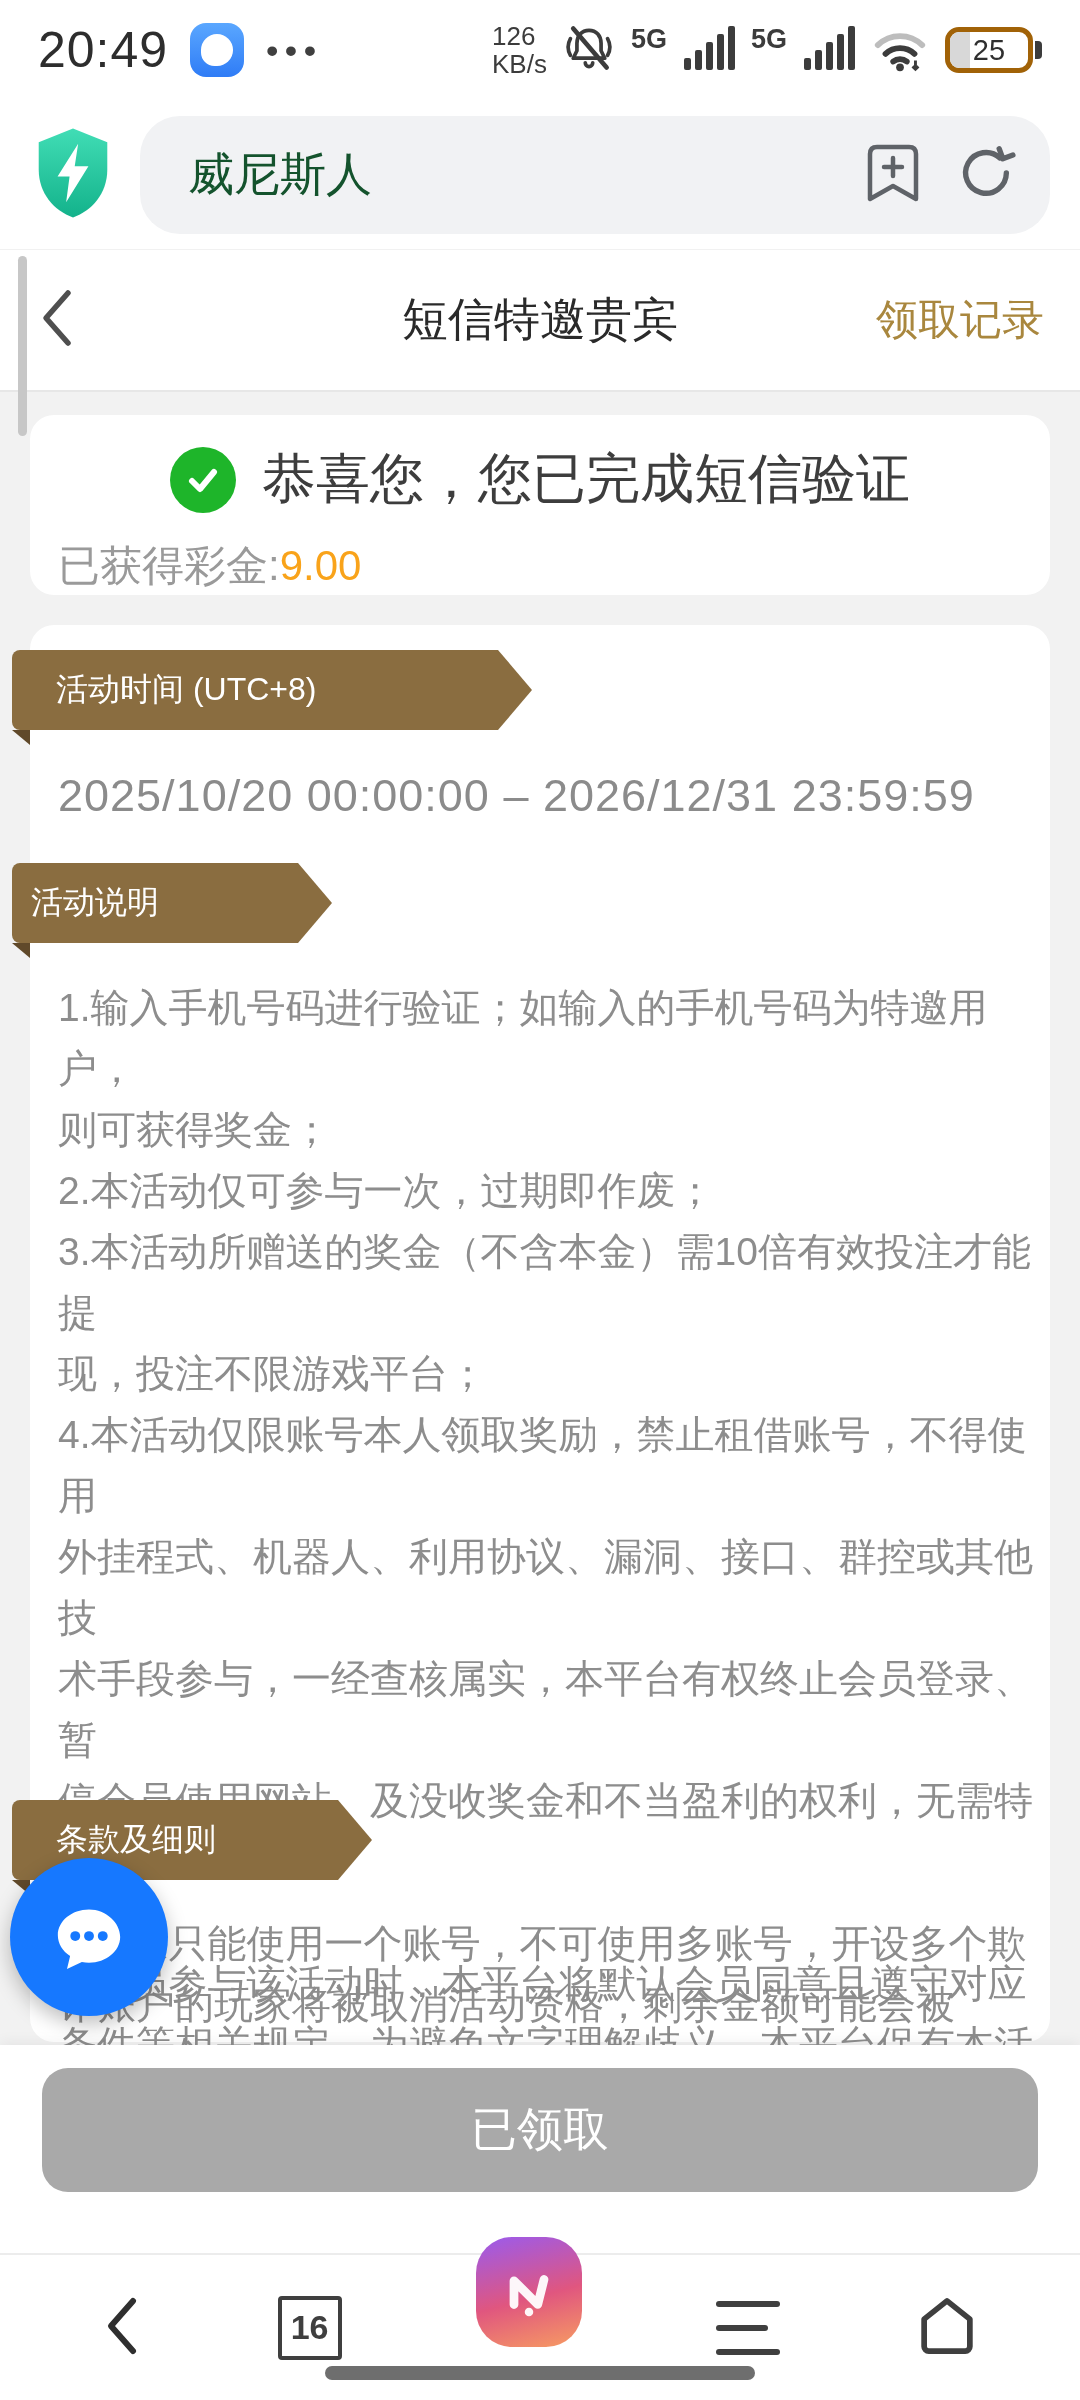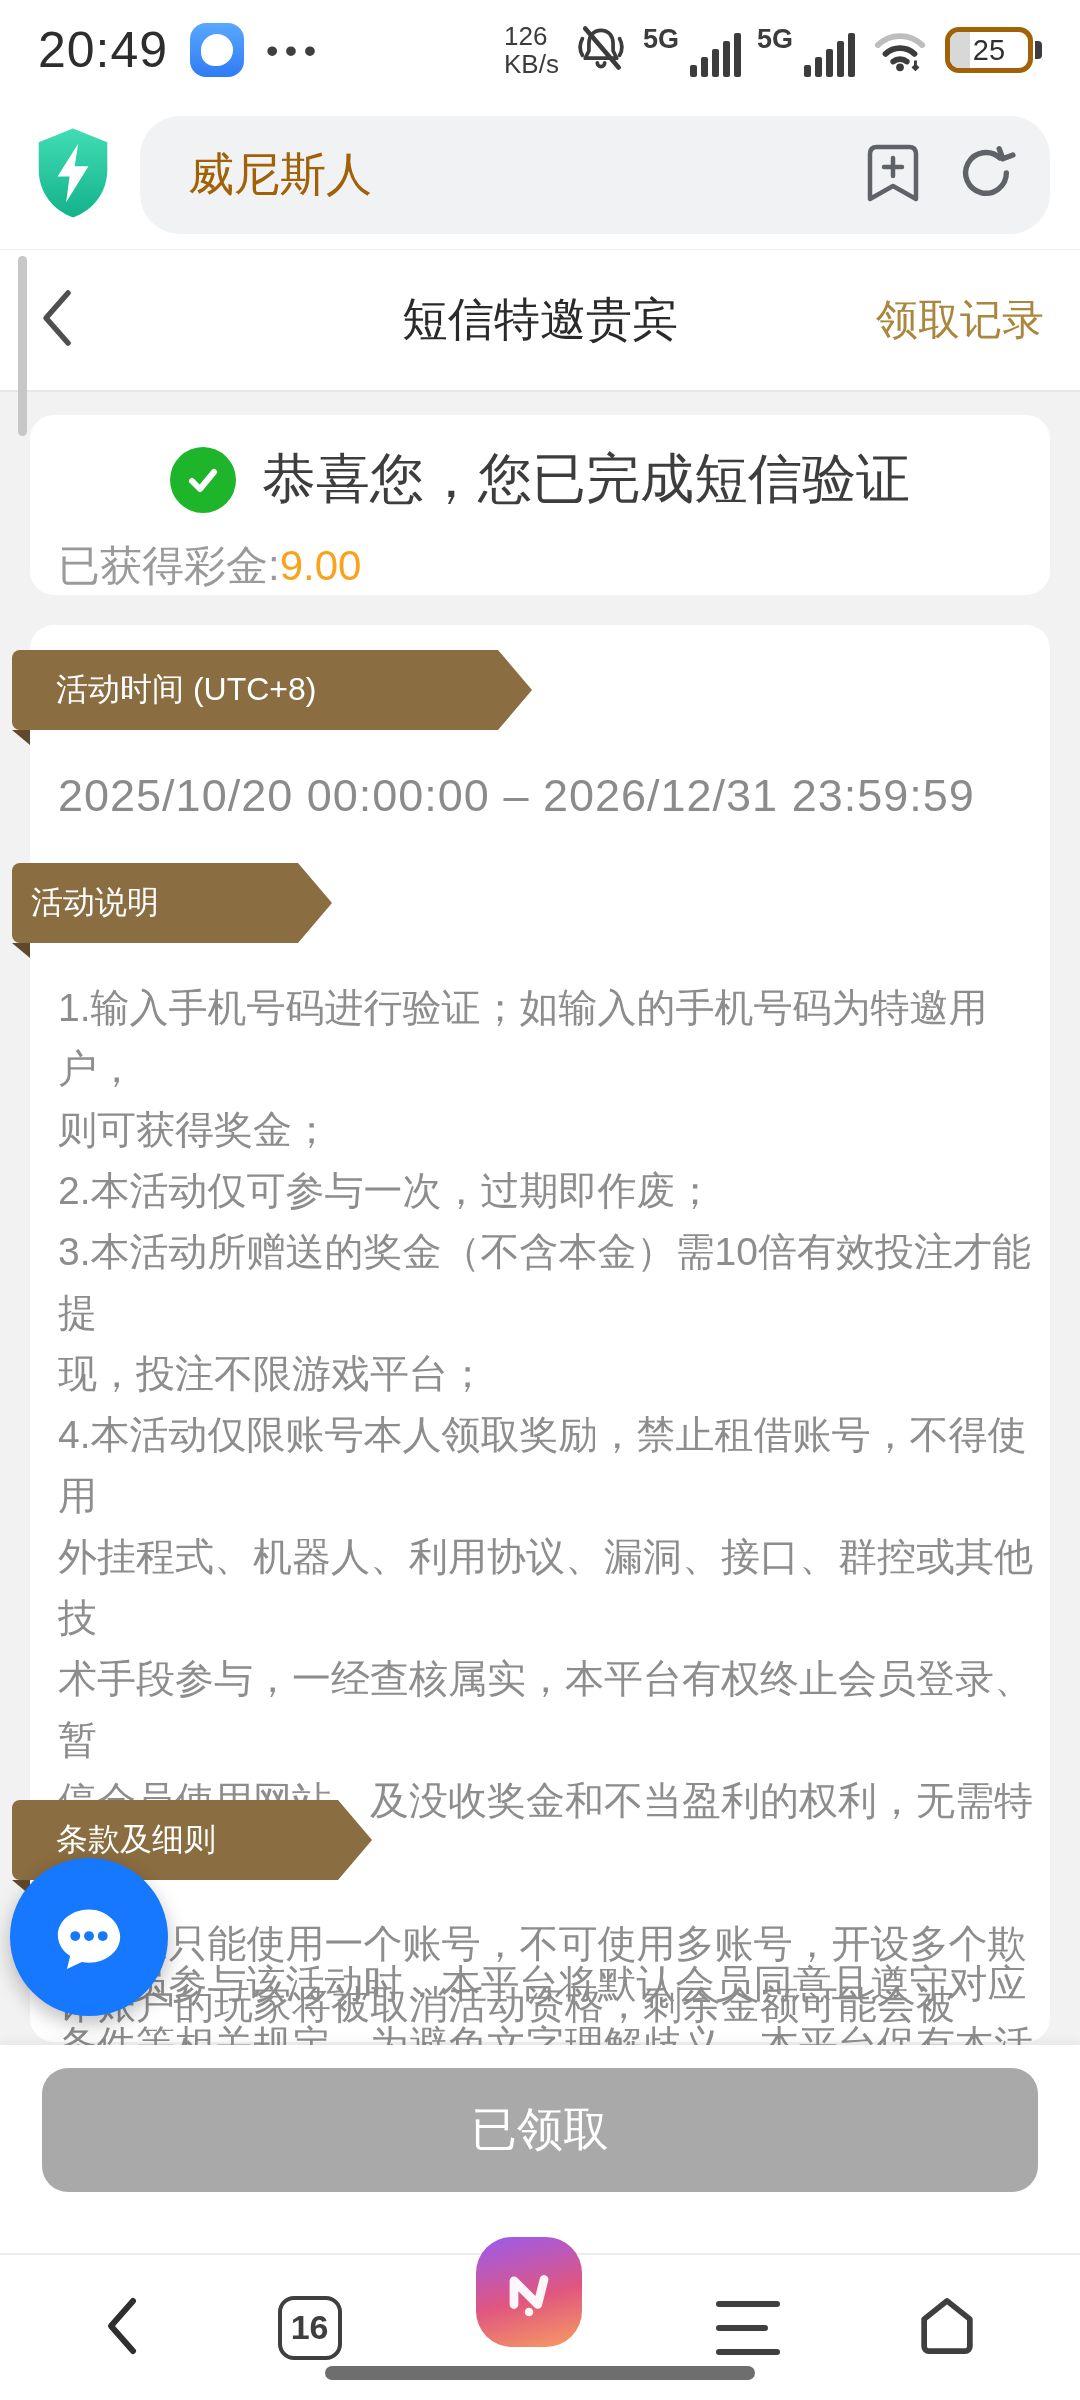--- a/index.html
+++ b/index.html
@@ -10,37 +10,37 @@
   .statusbar { position:absolute; top:0; left:0; width:1080px; height:100px; background:#ffffff;
     display:flex; align-items:center; justify-content:space-between; padding:0 38px; }
   .sb-left { display:flex; align-items:center; gap:22px; }
   .sb-time { font-size:50px; font-weight:500; color:#2d2d2d; letter-spacing:1px; }
   .sb-appicon { width:54px; height:54px; border-radius:16px; background:linear-gradient(180deg,#5aa7ff,#2f7cf6);
     position:relative; }
   .sb-appicon .blob { position:absolute; left:11px; top:11px; width:32px; height:32px; background:#fff; border-radius:50% 50% 50% 42%; }
   .sb-dots { font-size:34px; color:#3f3f3f; letter-spacing:7px; font-weight:700; }
   .sb-right { display:flex; align-items:center; gap:16px; }
   .sb-speed { font-size:26px; line-height:28px; color:#3c3c3c; text-align:left; }
-  .sig { display:flex; align-items:flex-end; gap:8px; }
+  .sig { display:flex; gap:14px; }
   .sig .g { font-size:27px; font-weight:600; color:#3c3c3c; margin-bottom:22px; margin-right:3px; }
   .bars { display:flex; align-items:flex-end; gap:4px; height:46px; }
   .bars i { display:block; width:7px; background:#3c3c3c; border-radius:2px; }
   .battery { display:flex; align-items:center; }
   .bat-body { width:88px; height:46px; border:5px solid #a16207; border-radius:14px; position:relative;
     display:flex; align-items:center; justify-content:center; overflow:hidden; background:#fff; }
   .bat-fill { position:absolute; left:0; top:0; bottom:0; width:26%; background:#d8d8d8; }
   .bat-num { position:relative; font-size:29px; color:#2f2f2f; font-weight:500; }
   .bat-nub { width:7px; height:18px; background:#3c3c3c; border-radius:0 4px 4px 0; margin-left:2px; }
 
   
   .addressbar { position:absolute; top:100px; left:0; width:1080px; height:150px; background:#ffffff;
     display:flex; align-items:center; padding:0 30px; gap:24px; border-bottom:1px solid #f1f1f1; }
   .url-field { flex:1; height:118px; background:#f1f2f4; border-radius:40px; display:flex; align-items:center;
     padding:0 34px 0 48px; }
-  .url-text { flex:1; font-size:46px; color:#a16207; }
+  .url-text { flex:1; font-size:46px; color:#14532d; }
   .url-icons { display:flex; align-items:center; gap:34px; }
 
   
   .pageheader { position:absolute; top:250px; left:0; width:1080px; height:142px; background:#ffffff;
     border-bottom:2px solid #e7e7e7; display:flex; align-items:center; padding:0 36px; }
   .ph-title { position:absolute; left:0; right:0; text-align:center; font-size:46px; font-weight:400; color:#2a2a2a; }
   .ph-action { margin-left:auto; font-size:42px; color:#a9873e; position:relative; z-index:2; }
   .scroll-thumb { position:absolute; left:18px; top:256px; width:9px; height:180px; background:#c7c7c7; border-radius:5px; z-index:40; }
 
   
@@ -72,21 +72,21 @@
     background:#1678ff; box-shadow:0 8px 20px rgba(0,0,0,0.25); display:flex; align-items:center; justify-content:center; z-index:60; }
 
   
   .footer { position:absolute; left:0; top:2045px; width:1080px; height:208px; background:#ffffff; box-shadow:0 -4px 12px rgba(0,0,0,0.05); }
   .claim-btn { position:absolute; left:42px; top:23px; width:996px; height:124px; background:#a9a9a9; border-radius:26px;
     display:flex; align-items:center; justify-content:center; color:#ffffff; font-size:46px; font-weight:500; border:none; }
 
   
   .navbar { position:absolute; left:0; top:2253px; width:1080px; height:147px; background:#ffffff; border-top:2px solid #ececec;
     display:flex; align-items:center; justify-content:space-around; padding:0 34px; }
-  .tab-box { width:64px; height:64px; border:4.5px solid #3f3f3f; border-radius:16px; display:flex; align-items:center; justify-content:center; }
+  .tab-box { width:64px; height:64px; border:4.5px solid #3f3f3f; border-radius:4px; display:flex; align-items:center; justify-content:center; }
   .tab-num { font-size:34px; font-weight:600; color:#3f3f3f; }
   .nav-logo { width:106px; height:110px; border-radius:36px; align-self:flex-start; margin-top:-18px;
     background:linear-gradient(165deg,#9a5bee 0%,#e0567f 55%,#f79c62 100%); display:flex; align-items:center; justify-content:center; }
   .hamburger { display:flex; flex-direction:column; gap:18px; align-items:flex-start; }
   .hamburger i { display:block; height:6px; background:#3f3f3f; border-radius:3px; }
   .hamburger i:nth-child(1){ width:64px; } .hamburger i:nth-child(2){ width:52px; } .hamburger i:nth-child(3){ width:64px; }
   .home-indicator { position:absolute; left:325px; top:2366px; width:430px; height:14px; background:#6e6e6e; border-radius:7px; }
 </style>
 </head>
 <body>

